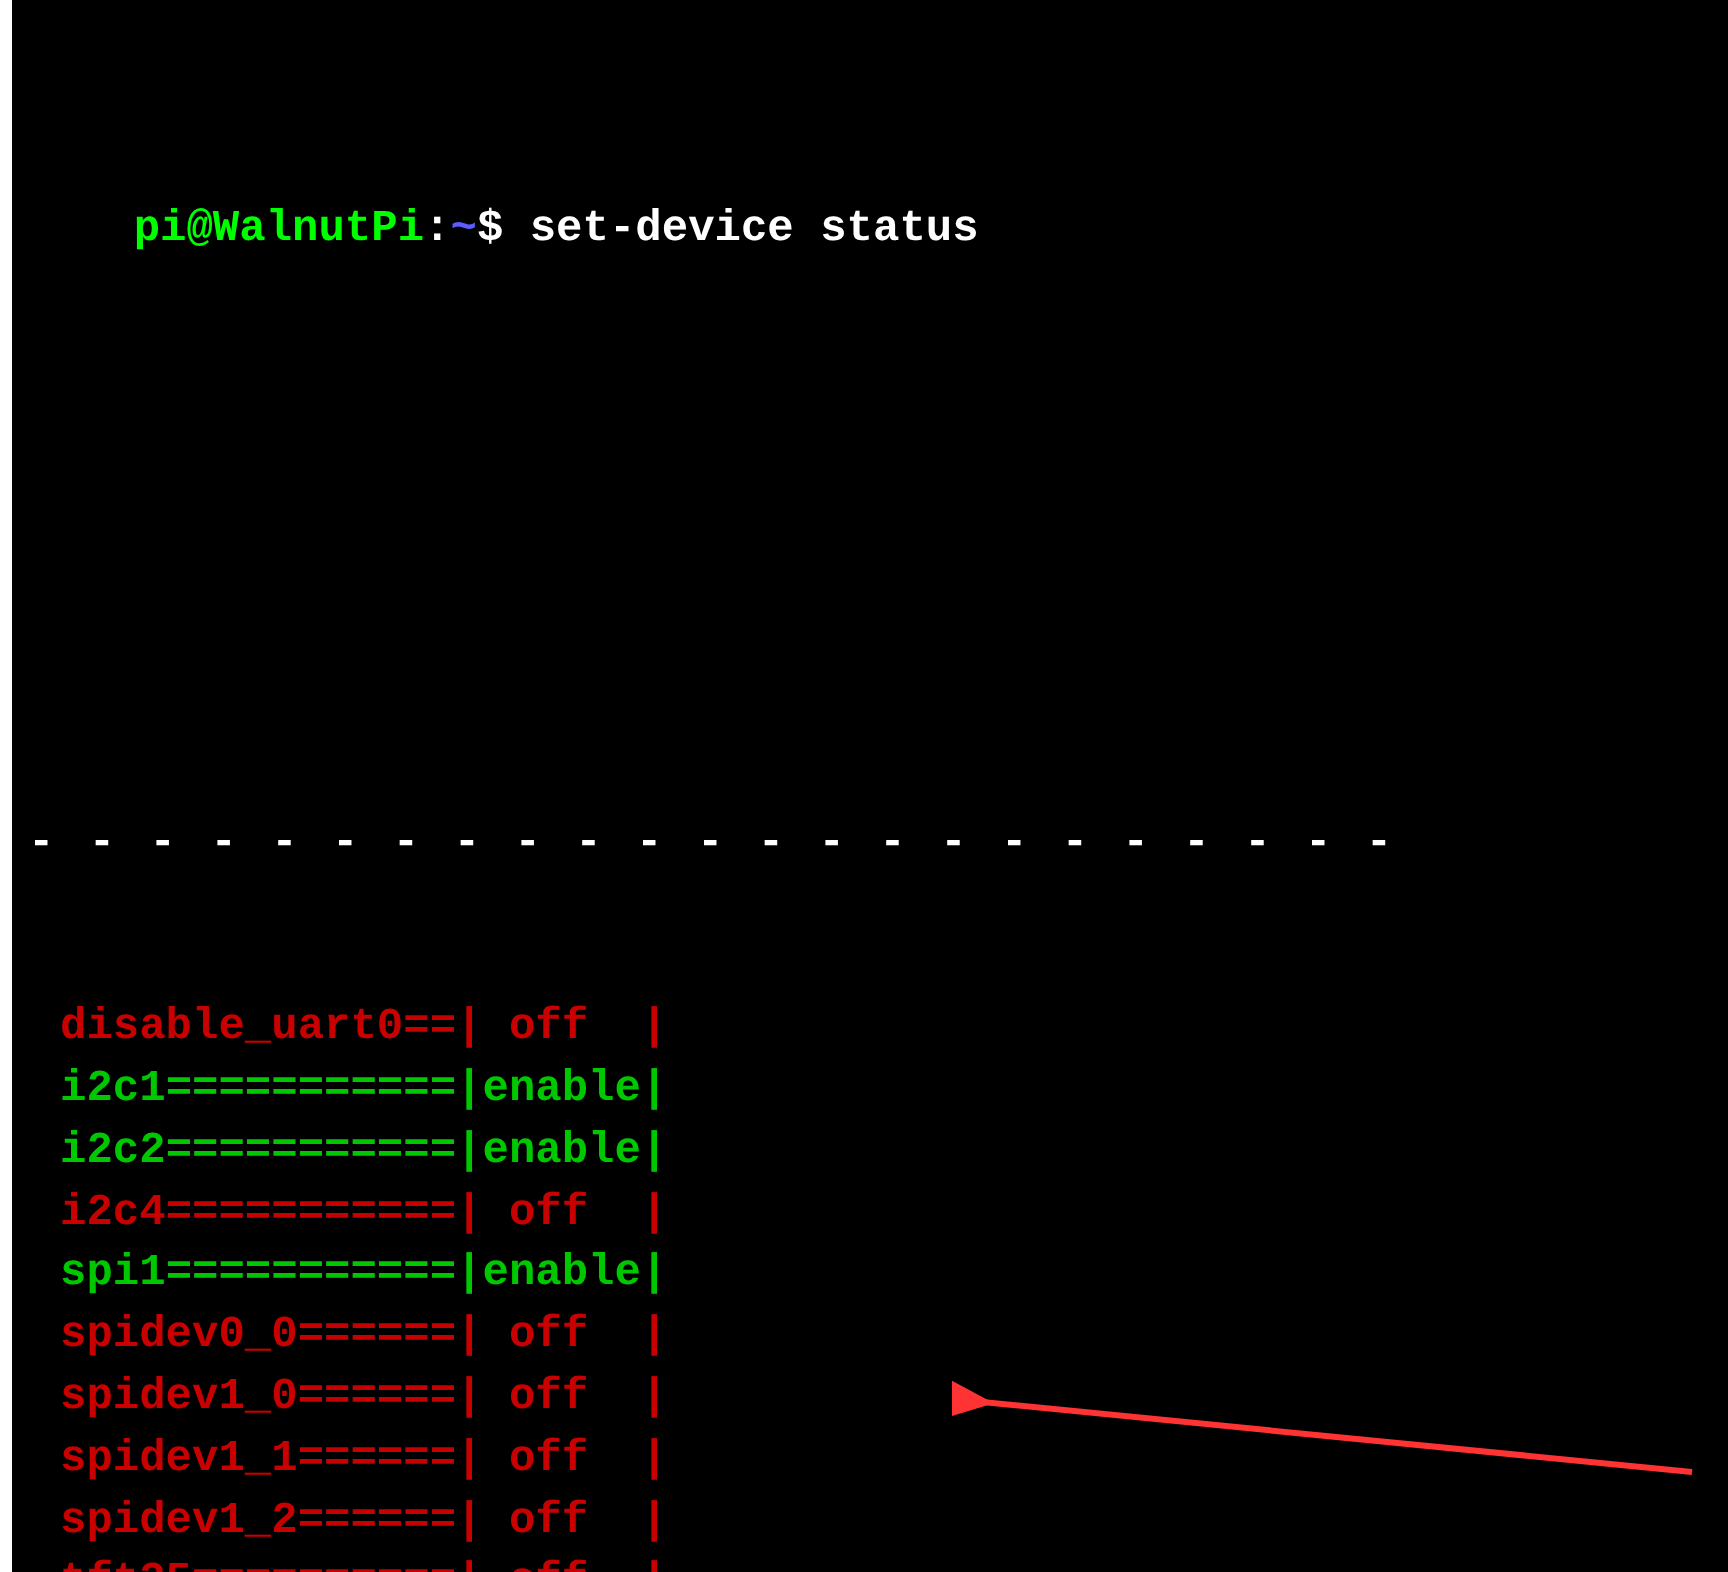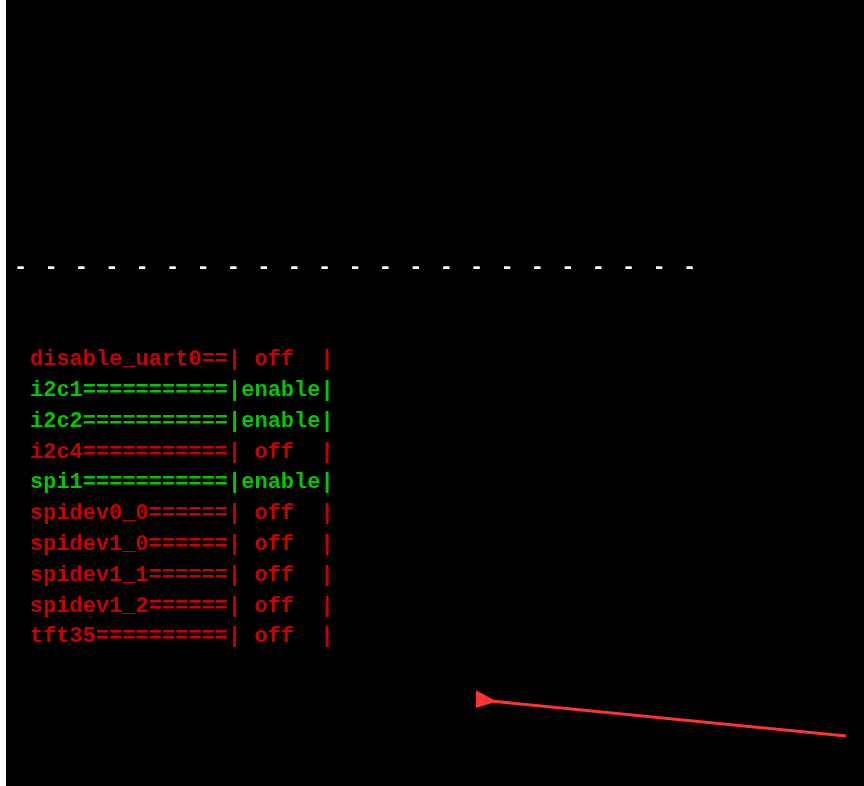--- a/index.html
+++ b/index.html
@@ -67,20 +67,23 @@
       position: absolute;
       left: 470px;
       top: 686px;
       pointer-events: none;
     }
   </style>
 </head>
 <body>
 
 <div class="terminal">
+  <div>
+    <span class="prompt-user">pi@WalnutPi</span><span class="prompt-colon">:</span><span class="prompt-path">~</span><span class="prompt-dollar">$</span> <span class="command">set-device status</span>
+  </div>
   <div class="blank-line"></div>
   <div class="blank-line"></div>
   <div class="dashes">- - - - - - - - - - - - - - - - - - - - - - -</div>
   <div id="rows-container"><div class="row row-red"><span class="device-name">disable_uart0</span><span class="filler">==</span><span class="pipe">|</span><span class="status"> off  </span><span class="pipe">|</span></div><div class="row row-green"><span class="device-name">i2c1</span><span class="filler">===========</span><span class="pipe">|</span><span class="status">enable</span><span class="pipe">|</span></div><div class="row row-green"><span class="device-name">i2c2</span><span class="filler">===========</span><span class="pipe">|</span><span class="status">enable</span><span class="pipe">|</span></div><div class="row row-red"><span class="device-name">i2c4</span><span class="filler">===========</span><span class="pipe">|</span><span class="status"> off  </span><span class="pipe">|</span></div><div class="row row-green"><span class="device-name">spi1</span><span class="filler">===========</span><span class="pipe">|</span><span class="status">enable</span><span class="pipe">|</span></div><div class="row row-red"><span class="device-name">spidev0_0</span><span class="filler">======</span><span class="pipe">|</span><span class="status"> off  </span><span class="pipe">|</span></div><div class="row row-red"><span class="device-name">spidev1_0</span><span class="filler">======</span><span class="pipe">|</span><span class="status"> off  </span><span class="pipe">|</span></div><div class="row row-red"><span class="device-name">spidev1_1</span><span class="filler">======</span><span class="pipe">|</span><span class="status"> off  </span><span class="pipe">|</span></div><div class="row row-red"><span class="device-name">spidev1_2</span><span class="filler">======</span><span class="pipe">|</span><span class="status"> off  </span><span class="pipe">|</span></div><div class="row row-red"><span class="device-name">tft35</span><span class="filler">==========</span><span class="pipe">|</span><span class="status"> off  </span><span class="pipe">|</span></div></div>
   
 </div>
 
 <svg class="arrow" width="380" height="60" viewBox="0 0 380 60">
   <defs>
     <marker id="arrowhead" markerWidth="12" markerHeight="10" refX="2" refY="5" orient="auto">

